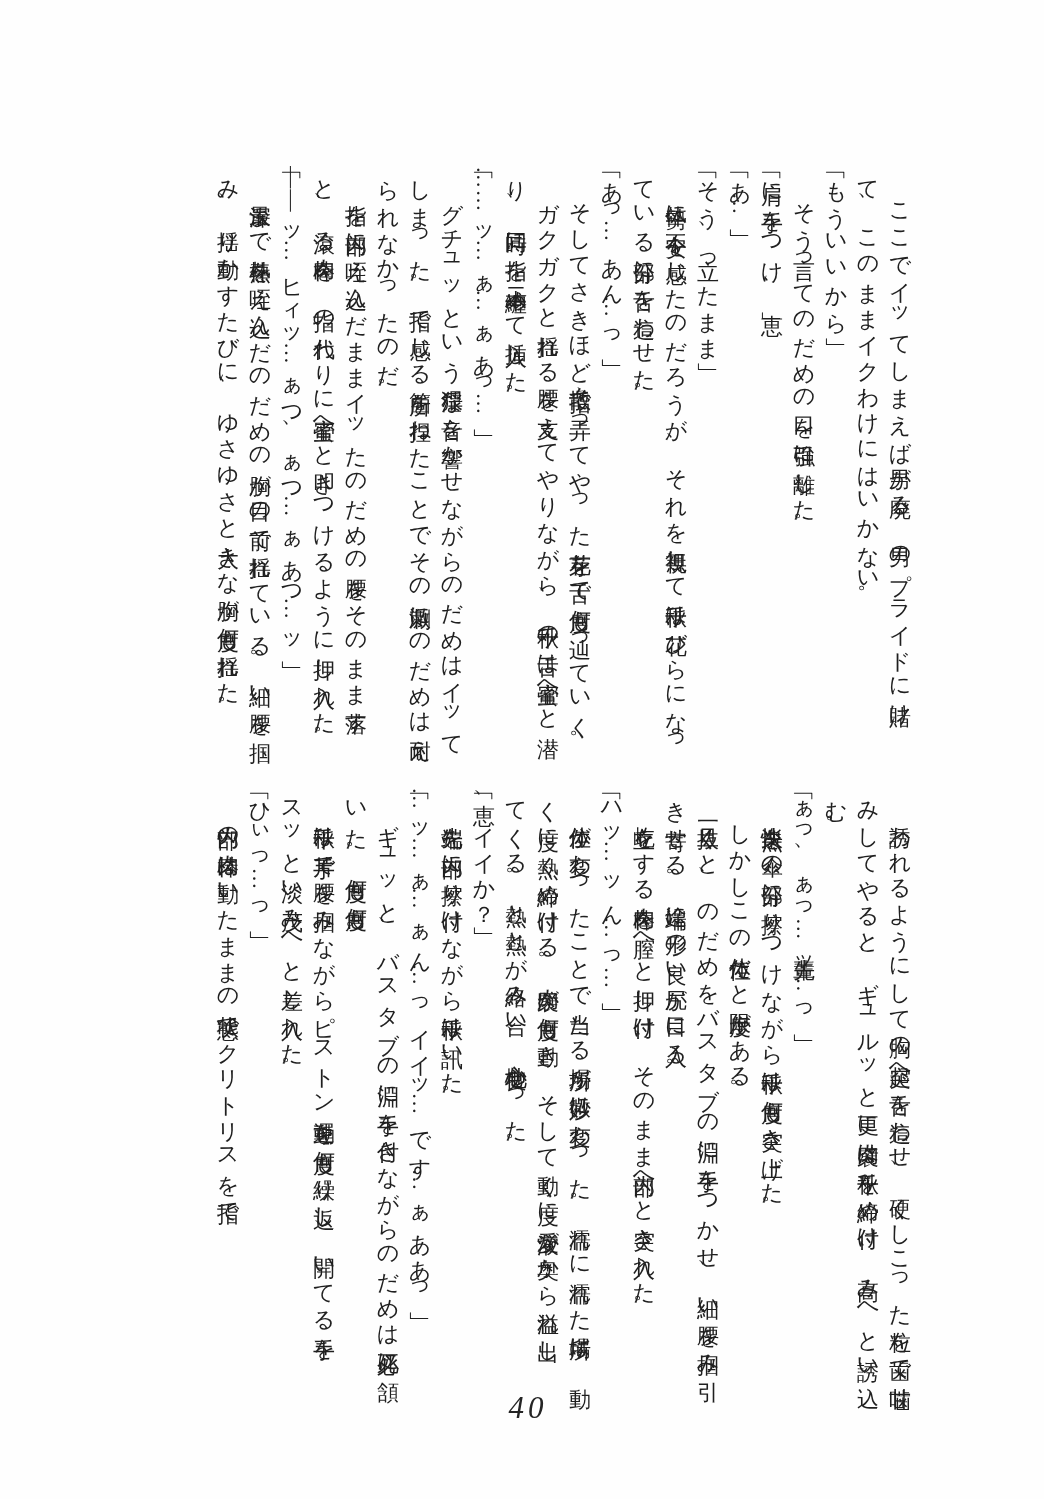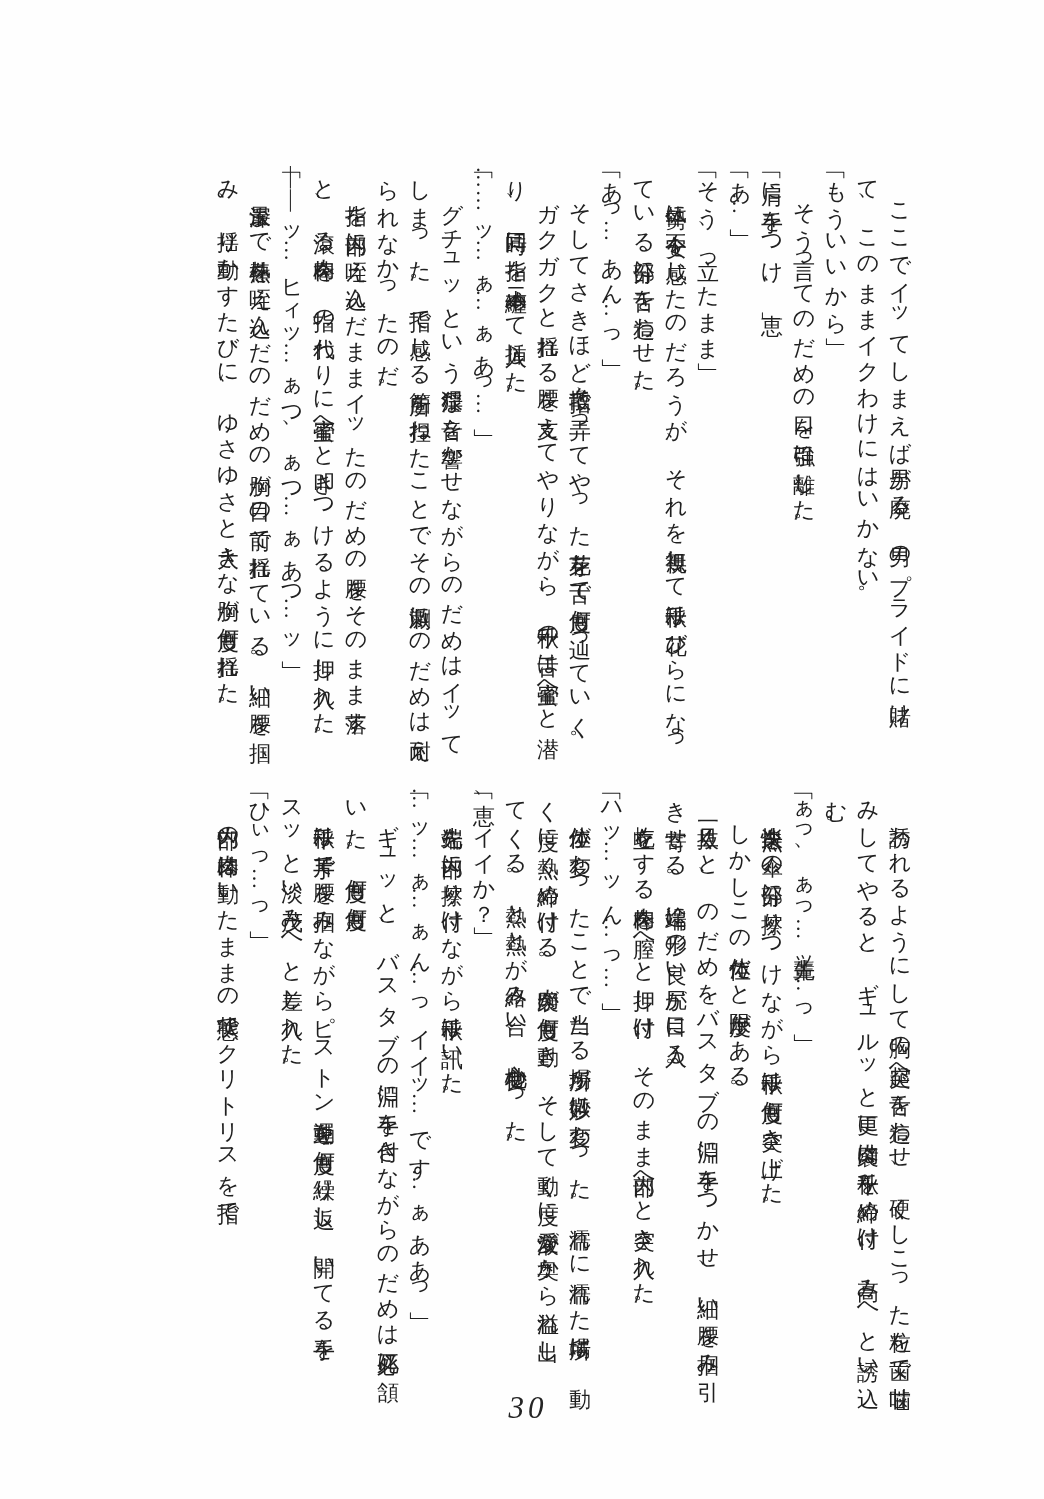--- a/index.html
+++ b/index.html
@@ -80,15 +80,15 @@
     <p>　体位が変わったことで当たる場所が微妙に変わった。濡れに濡れた場所は、動く度に熱く締め付ける。肉襞が何度も動き、そして動く度に愛液が奥から溢れ出してくる。熱と熱とが絡み合い、心地良かった。</p>
     <p>「恵、イイか？」</p>
     <p>　先端を内部に擦り付けながら千秋は訊いた。</p>
     <p>「…ッ…ぁ…ぁん…っイイッ…です…ぁああっ」</p>
     <p>　ギュッと、バスタブの淵に手を付きながらのだめは必死に頷いた。何度も何度も。</p>
     <p>　千秋は片手で腰を掴みながらピストン運動を何度も繰り返し、開いてる手をスッと淡い茂みへと差し入れた。</p>
     <p>「ひぃっ…っ」</p>
     <p>　内部の肉棒は動いたままの状態でクリトリスを指で</p>
   </div>
 
-  <div class="page-number">30</div>
+  <div class="page-number">40</div>
 
 </div>
 
 </body></html>

